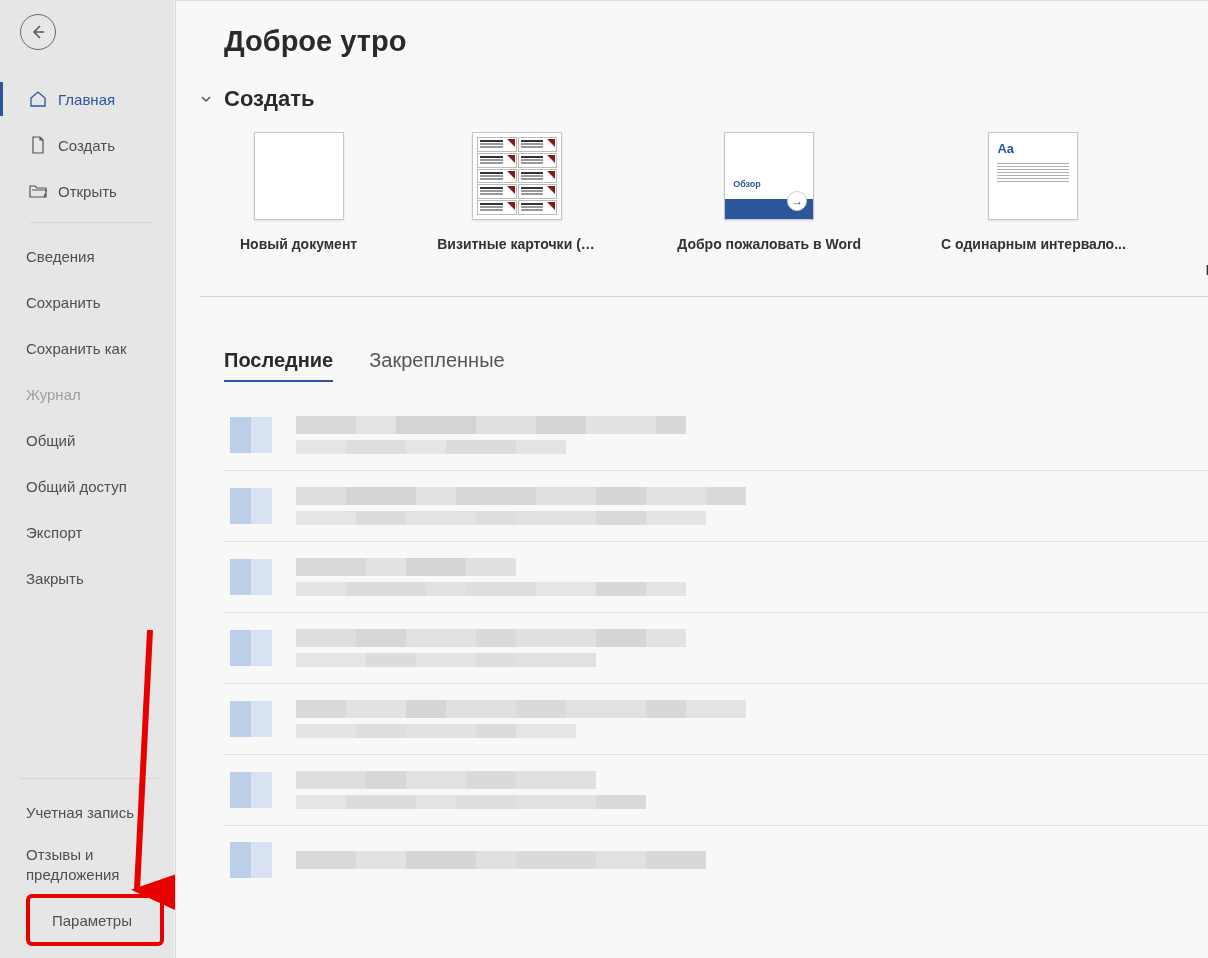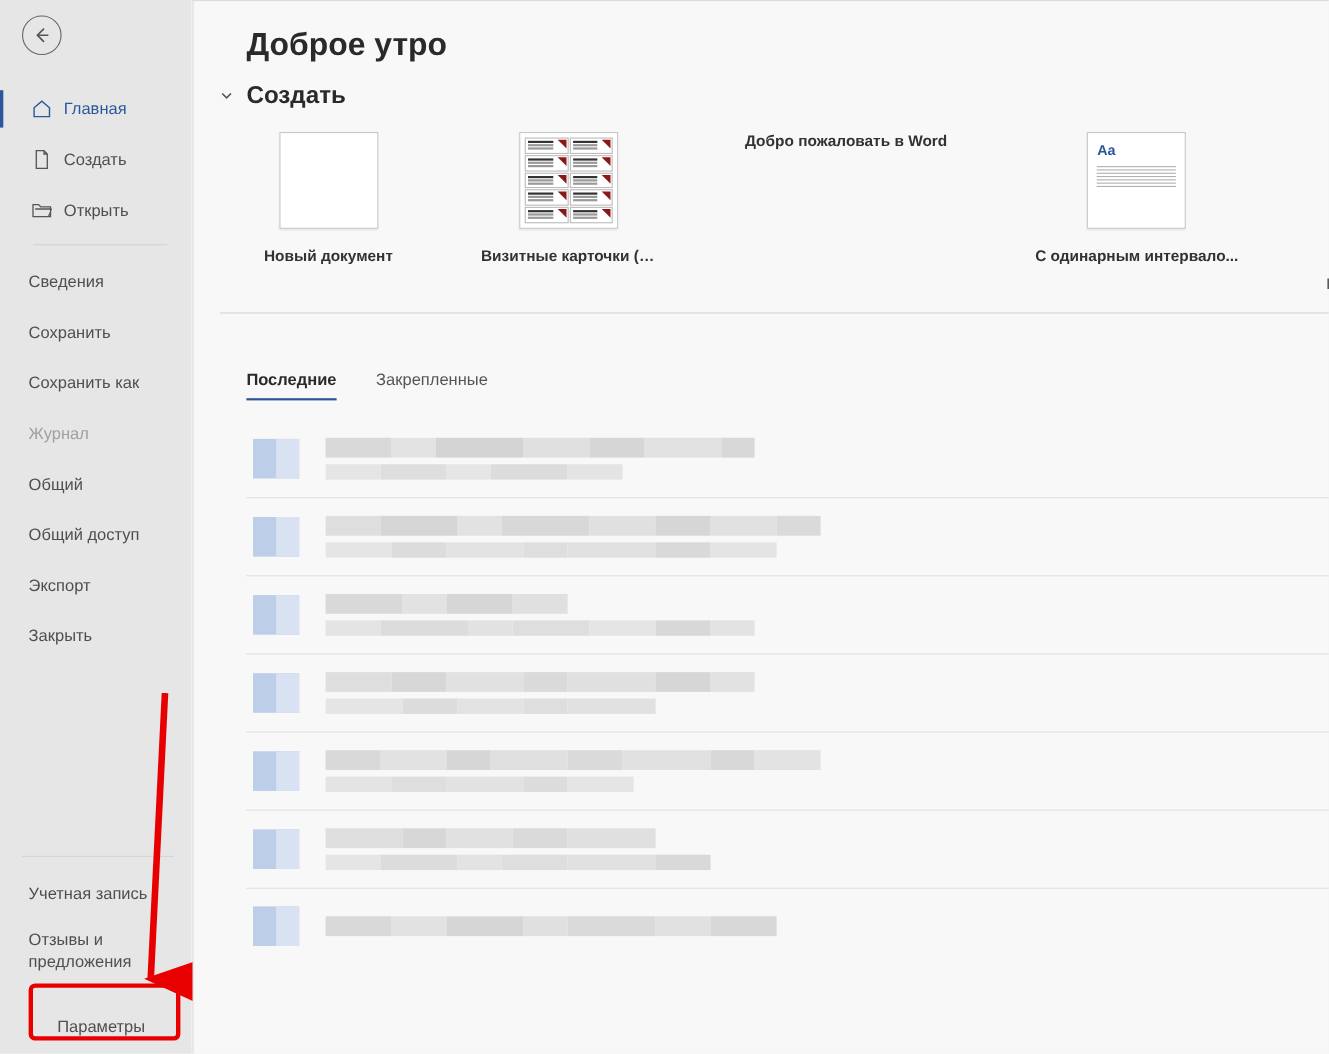--- a/index.html
+++ b/index.html
@@ -80,21 +80,20 @@
     .sidebar-bottom .hr { margin-left: 20px; margin-right: 16px; }
     .highlight-box {
       border: 4px solid #e80000;
       border-radius: 6px;
       margin: 0 10px 0 26px;
       padding: 0;
     }
     .highlight-box .nav-item {
       padding-left: 22px;
       height: 44px;
-      align-items: flex-end;
     }
     .annotation-arrow {
       position: absolute;
       left: 125px;
       top: 630px;
       width: 50px;
       height: 280px;
       pointer-events: none;
       z-index: 50;
     }
@@ -107,21 +106,21 @@
       background: #f8f8f8;
       border: 1px solid #dcdcdc;
       border-right: none;
       border-bottom: none;
       padding: 24px 0 0 48px;
     }
     .greeting {
       font-size: 29px;
       font-weight: 700;
       color: #2a2a2a;
-      margin-bottom: 16px;
+      margin-bottom: 28px;
     }
     .section-header {
       display: flex;
       align-items: center;
       gap: 10px;
       margin-bottom: 20px;
       margin-left: -26px;
     }
     .chevron-toggle {
       width: 16px;
@@ -243,21 +242,21 @@
       height: 1px;
       background: #d4d4d4;
       margin: 0 0 52px -24px;
     }
     .tabs {
       display: flex;
       gap: 36px;
       margin-bottom: 18px;
     }
     .tab {
-      font-size: 15px;
+      font-size: 20px;
       padding-bottom: 8px;
       color: #555;
       cursor: pointer;
     }
     .tab.active {
       font-weight: 700;
       color: #2a2a2a;
       border-bottom: 2px solid #2b579a;
     }
     .list-header {
@@ -432,20 +431,25 @@
             <div class="biz-cell"></div>
           <div class="biz-cell"></div>
             <div class="biz-cell"></div>
           <div class="biz-cell"></div>
             <div class="biz-cell"></div>
         </div>
       </div>
       <div class="template-label">Визитные карточки (совр...</div>
     </div>
     <div class="template-card" style="width:200px">
+      <div class="template-thumb welcome-thumb">
+        <div class="welcome-text">Обзор</div>
+        <div class="welcome-bar"></div>
+        <div class="welcome-circle">→</div>
+      </div>
       <div class="template-label">Добро пожаловать в Word</div>
     </div>
     <div class="template-card" style="width:190px">
       <div class="template-thumb spacing-thumb">
         <div class="aa">Aa</div>
         <div class="lines">
             <div></div>
             <div></div>
             <div></div>
             <div></div>

